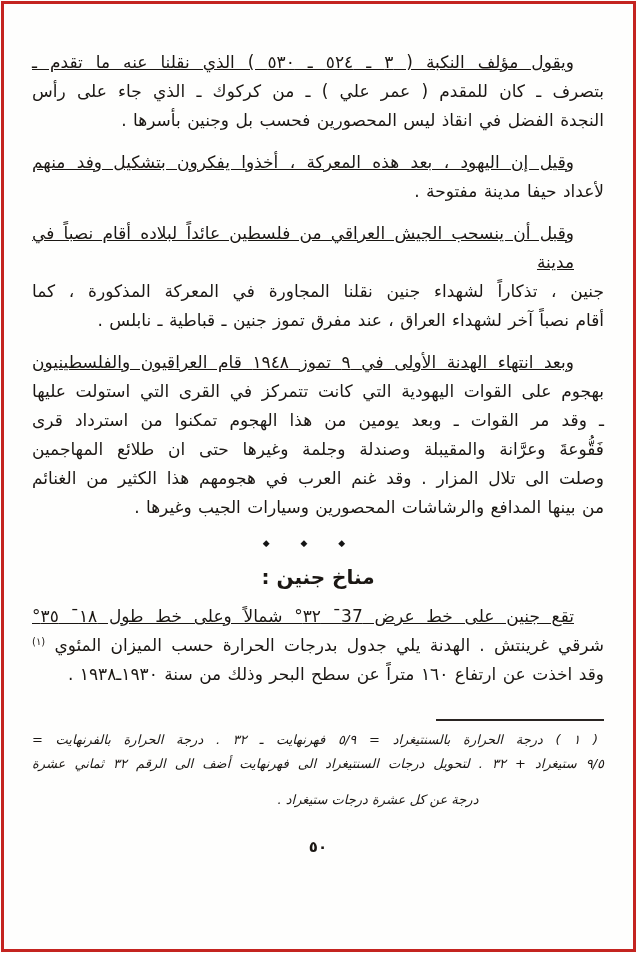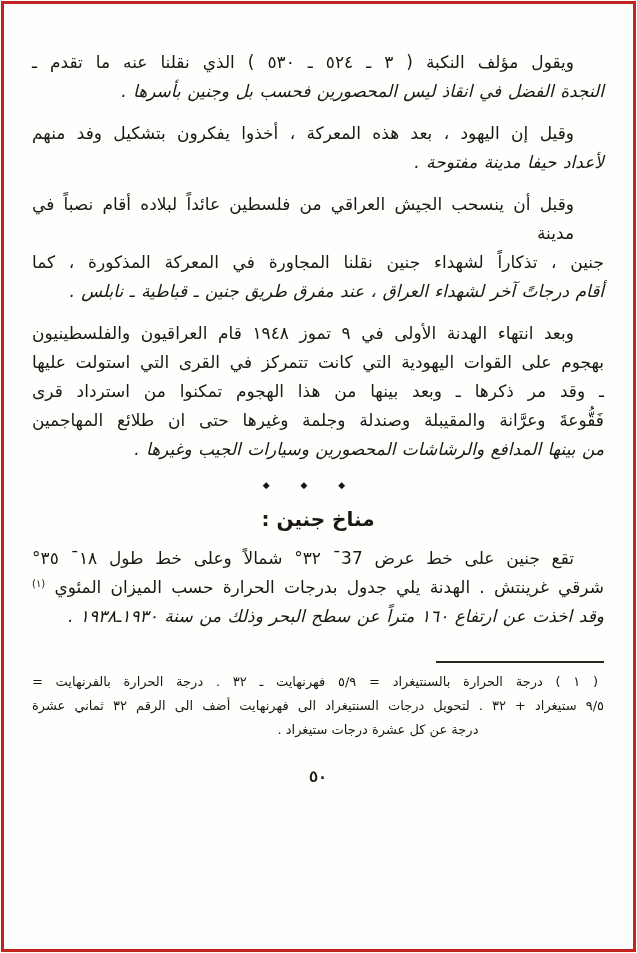--- a/index.html
+++ b/index.html
@@ -23,22 +23,22 @@
     direction:rtl;
   }
   .para{margin:0 0 13px 0;}
   .tline{
     font-size:17px;
     line-height:29px;
     text-align:justify;
     text-align-last:justify;
     word-spacing:1px;
   }
-  .tline.endline{text-align-last:right;font-style:italic;}
-  .tline.indent{padding-right:30px;}
+  .tline.endline{text-align-last:right;}
+  .tline.indent{padding-right:30px;text-decoration:underline;}
   .separator{
     text-align:center;
     text-align-last:center;
     font-size:9px;
     letter-spacing:14px;
     padding-right:14px;
     margin:16px 0 4px 0;
     color:#141414;
   }
   .heading{
@@ -48,76 +48,79 @@
     text-align:center;
     line-height:30px;
   }
   sup.fn-marker{
     font-size:10px;
     line-height:0;
     vertical-align:6px;
   }
   .footnote{
     margin-top:30px;
+    font-style:italic;
   }
   .fn-rule{
     width:168px;
     border-top:2px solid #2a2522;
     margin-bottom:7px;
   }
   .fn-line{
     font-size:13px;
     line-height:24px;
     text-align:justify;
     text-align-last:justify;
   }
   .fn-line.fn-first{padding-right:6px;}
   .fn-line.fn-center{
     text-align:left;
     text-align-last:center;
     padding-left:120px;
+    margin-top:12px;
   }
   .page-number{
     margin-top:26px;
     text-align:left;
     text-align-last:center;
     font-size:15px;
     font-weight:700;
-    font-family:Liberation Mono, monospace;
   }
 </style>
 </head>
 <body>
 
 <div class="page">
   <div class="red-frame"></div>
 
   <div class="content">
 
     <p class="para">
       <span class="tline indent" style="display:block">ويقول مؤلف النكبة ( ٣ ـ ٥٢٤ ـ ٥٣٠ ) الذي نقلنا عنه ما تقدم ـ</span>
+      <span class="tline" style="display:block">بتصرف ـ كان للمقدم ( عمر علي ) ـ من كركوك ـ الذي جاء على رأس</span>
       <span class="tline endline" style="display:block">النجدة الفضل في انقاذ ليس المحصورين فحسب بل وجنين بأسرها .</span>
     </p>
 
     <p class="para">
       <span class="tline indent" style="display:block">وقيل إن اليهود ، بعد هذه المعركة ، أخذوا يفكرون بتشكيل وفد منهم</span>
       <span class="tline endline" style="display:block">لأعداد حيفا مدينة مفتوحة .</span>
     </p>
 
     <p class="para">
       <span class="tline indent" style="display:block">وقبل أن ينسحب الجيش العراقي من فلسطين عائداً لبلاده أقام نصباً في مدينة</span>
       <span class="tline" style="display:block">جنين ، تذكاراً لشهداء جنين نقلنا المجاورة في المعركة المذكورة ، كما</span>
-      <span class="tline endline" style="display:block">أقام درجاتً آخر لشهداء العراق ، عند مفرق طريق جنين ـ قباطية ـ نابلس .</span>
+      <span class="tline endline" style="display:block">أقام نصباً آخر لشهداء العراق ، عند مفرق تموز جنين ـ قباطية ـ نابلس .</span>
     </p>
 
     <p class="para">
       <span class="tline indent" style="display:block">وبعد انتهاء الهدنة الأولى في ٩ تموز ١٩٤٨ قام العراقيون والفلسطينيون</span>
       <span class="tline" style="display:block">بهجوم على القوات اليهودية التي كانت تتمركز في القرى التي استولت عليها</span>
-      <span class="tline" style="display:block">ـ وقد مر ذكرها ـ وبعد بينها من هذا الهجوم تمكنوا من استرداد قرى</span>
+      <span class="tline" style="display:block">ـ وقد مر القوات ـ وبعد يومين من هذا الهجوم تمكنوا من استرداد قرى</span>
       <span class="tline" style="display:block">فَقُّوعةَ وعرَّانة والمقيبلة وصندلة وجلمة وغيرها حتى ان طلائع المهاجمين</span>
+      <span class="tline" style="display:block">وصلت الى تلال المزار . وقد غنم العرب في هجومهم هذا الكثير من الغنائم</span>
       <span class="tline endline" style="display:block">من بينها المدافع والرشاشات المحصورين وسيارات الجيب وغيرها .</span>
     </p>
 
     <div class="separator">◆ ◆ ◆</div>
 
     <h2 class="heading">مناخ جنين :</h2>
 
     <p class="para">
       <span class="tline indent" style="display:block">تقع جنين على خط عرض 37¯ ٣٢° شمالاً وعلى خط طول ١٨¯ ٣٥°</span>
       <span class="tline" style="display:block"><span>شرقي غرينتش . الهدنة يلي جدول بدرجات الحرارة حسب الميزان المئوي </span><sup class="fn-marker">(١)</sup></span>

